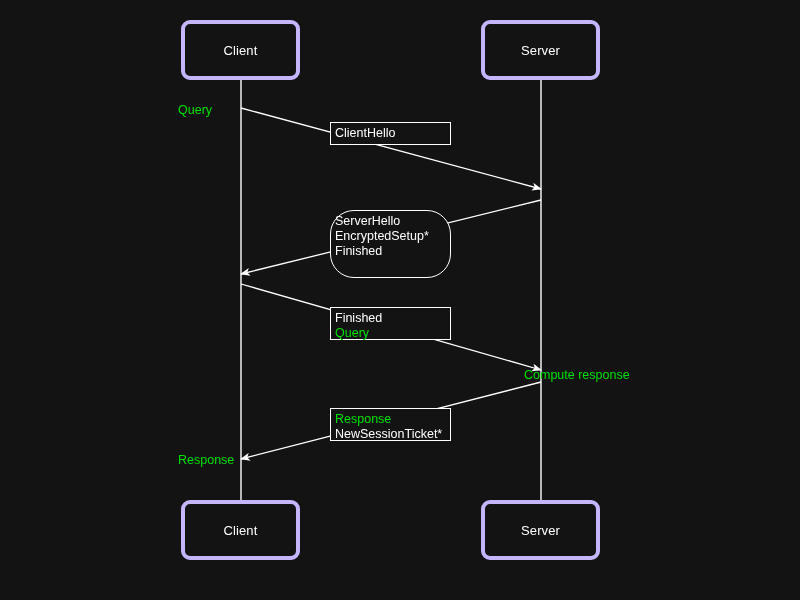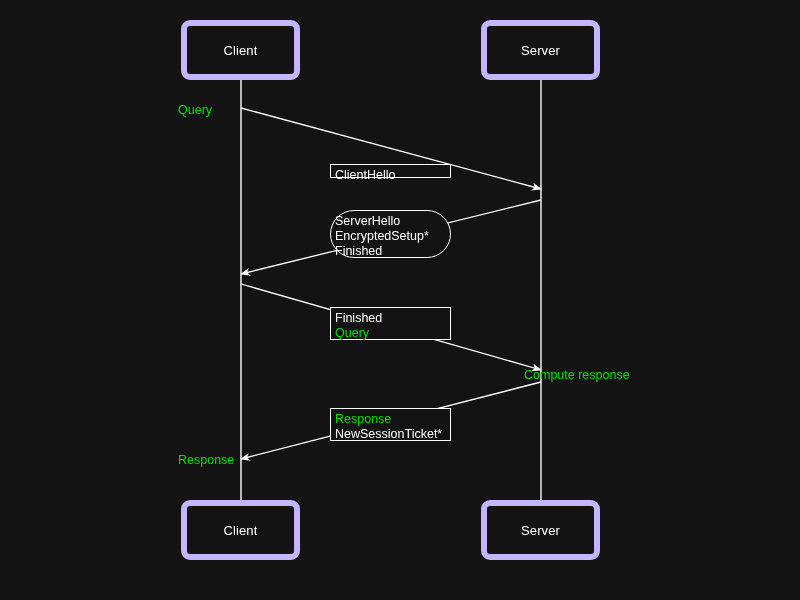--- a/index.html
+++ b/index.html
@@ -18,21 +18,21 @@
   svg.layer {
     position: absolute;
     left: 0;
     top: 0;
     width: 800px;
     height: 600px;
   }
   .actor-box {
     position: absolute;
     box-sizing: border-box;
-    border: 6px solid #c4b5fd;
+    border: 4px solid #c4b5fd;
     border-radius: 9px;
     background: #131313;
     display: flex;
     align-items: center;
     justify-content: center;
   }
   .actor-label {
     color: #ffffff;
     font-size: 13px;
     line-height: 1;
@@ -102,25 +102,25 @@
     <span class="actor-label">Server</span>
   </div>
 
   <div class="actor-box" style="left:181px; top:500px; width:119px; height:60px;">
     <span class="actor-label">Client</span>
   </div>
   <div class="actor-box" style="left:481px; top:500px; width:119px; height:60px;">
     <span class="actor-label">Server</span>
   </div>
 
-  <div class="msg-box" style="left:330px; top:122px; width:121px; height:14px;margin-top:42px;">
+  <div class="msg-box" style="left:330px; top:122px; width:121px; height:23px;">
     <div class="msg-line">ClientHello</div>
   </div>
 
-  <div class="msg-box" style="left:330px; top:210px; width:121px; height:48px;border-radius:24px;">
+  <div class="msg-box" style="left:330px; top:210px; width:121px; height:68px;border-radius:24px;">
     <div class="msg-line">ServerHello</div>
     <div class="msg-line">EncryptedSetup*</div>
     <div class="msg-line">Finished</div>
   </div>
 
   <div class="msg-box" style="left:330px; top:307px; width:121px; height:33px;">
     <div class="msg-line">Finished</div>
     <div class="msg-line green">Query</div>
   </div>
 

